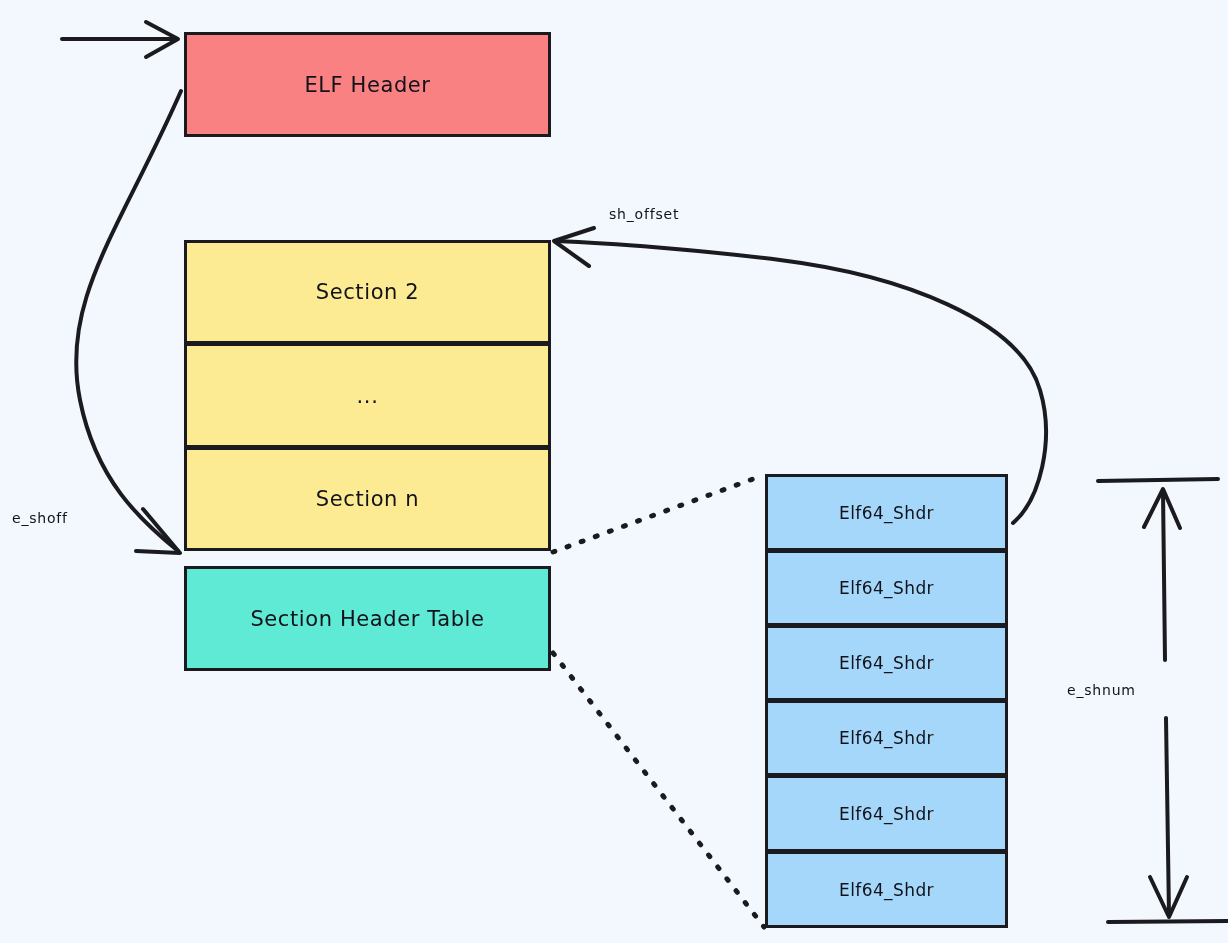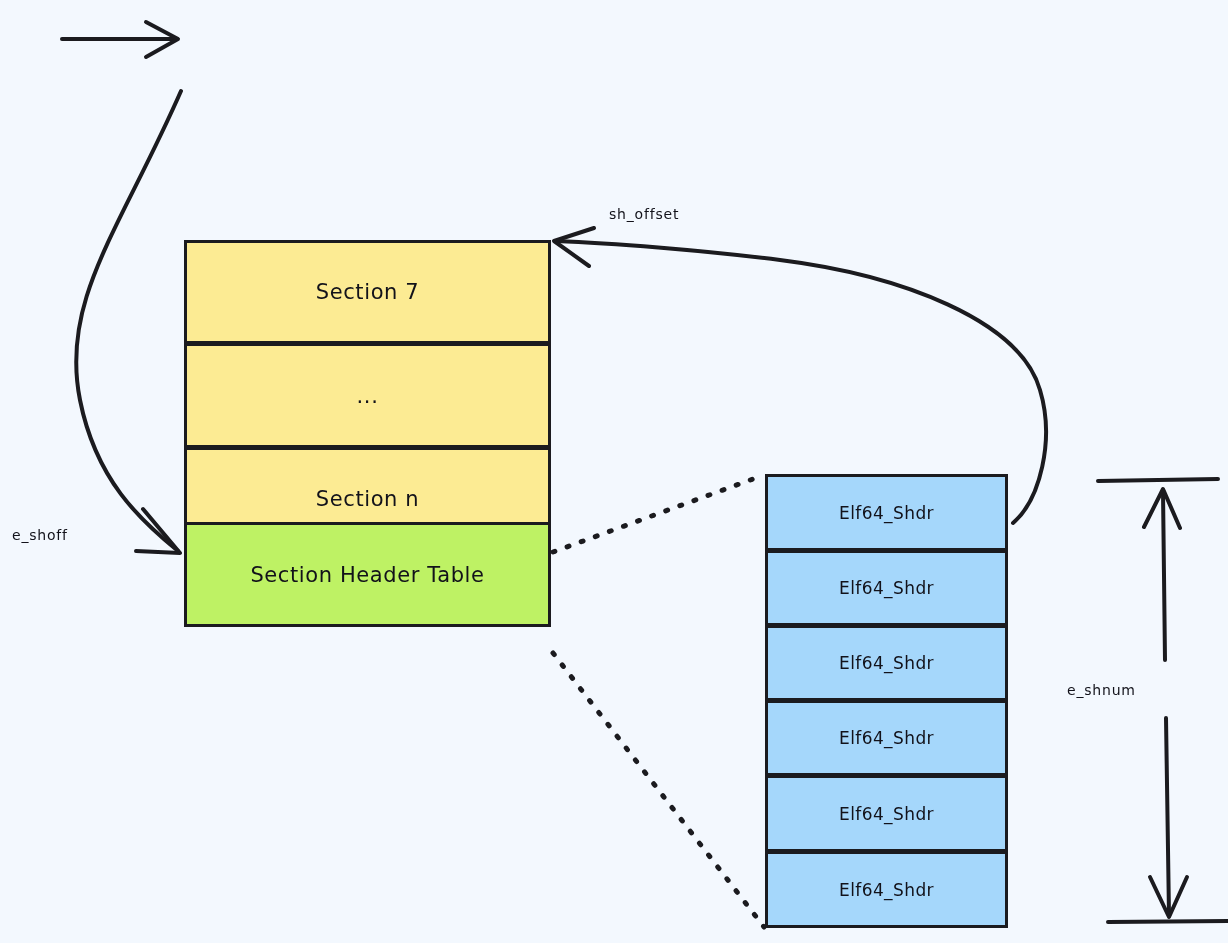--- a/index.html
+++ b/index.html
@@ -82,30 +82,33 @@
     <g>
       <line x1="1098" y1="481" x2="1218" y2="479" stroke="#1b1b1f" stroke-width="4" stroke-linecap="round"></line>
       <line x1="1108" y1="922" x2="1228" y2="921" stroke="#1b1b1f" stroke-width="4" stroke-linecap="round"></line>
       <line x1="1163" y1="491" x2="1165" y2="660" stroke="#1b1b1f" stroke-width="4" stroke-linecap="round"></line>
       <polyline points="1144,527 1163,489 1180,528" fill="none" stroke="#1b1b1f" stroke-width="4" stroke-linecap="round" stroke-linejoin="round"></polyline>
       <line x1="1166" y1="718" x2="1169" y2="915" stroke="#1b1b1f" stroke-width="4" stroke-linecap="round"></line>
       <polyline points="1150,877 1169,917 1187,877" fill="none" stroke="#1b1b1f" stroke-width="4" stroke-linecap="round" stroke-linejoin="round"></polyline>
     </g>
   </svg>
 
+  <div class="blk" style="left:184px; top:32px; width:367px; height:105px; background:#fa8182;">
+    <span>ELF Header</span>
+  </div>
   <div class="blk" style="left:184px; top:240px; width:367px; height:104px; background:#fceb93;">
-    <span>Section 7</span>
+    <span>Section 2</span>
   </div>
   <div class="blk" style="left:184px; top:343px; width:367px; height:105px; background:#fceb93;">
     <span>...</span>
   </div>
   <div class="blk" style="left:184px; top:447px; width:367px; height:104px; background:#fceb93;">
     <span>Section n</span>
   </div>
-  <div class="blk" style="left:184px; top:522px; width:367px; height:105px; background:#bef264;">
+  <div class="blk" style="left:184px; top:566px; width:367px; height:105px; background:#5eead4;">
     <span>Section Header Table</span>
   </div>
 
   <div class="blk small" style="left:765px; top:474px; width:243px; height:77px; background:#a5d7fb;">
     <span>Elf64_Shdr</span>
   </div>
   <div class="blk small" style="left:765px; top:550px; width:243px; height:76px; background:#a5d7fb;">
     <span>Elf64_Shdr</span>
   </div>
   <div class="blk small" style="left:765px; top:625px; width:243px; height:76px; background:#a5d7fb;">
@@ -114,17 +117,17 @@
   <div class="blk small" style="left:765px; top:700px; width:243px; height:76px; background:#a5d7fb;">
     <span>Elf64_Shdr</span>
   </div>
   <div class="blk small" style="left:765px; top:775px; width:243px; height:77px; background:#a5d7fb;">
     <span>Elf64_Shdr</span>
   </div>
   <div class="blk small" style="left:765px; top:851px; width:243px; height:77px; background:#a5d7fb;">
     <span>Elf64_Shdr</span>
   </div>
 
-  <div class="lbl" style="left:12px; top:527px;">e_shoff</div>
+  <div class="lbl" style="left:12px; top:510px;">e_shoff</div>
   <div class="lbl" style="left:609px; top:206px;">sh_offset</div>
   <div class="lbl" style="left:1067px; top:682px;">e_shnum</div>
 
 </div>
 
 </body></html>

